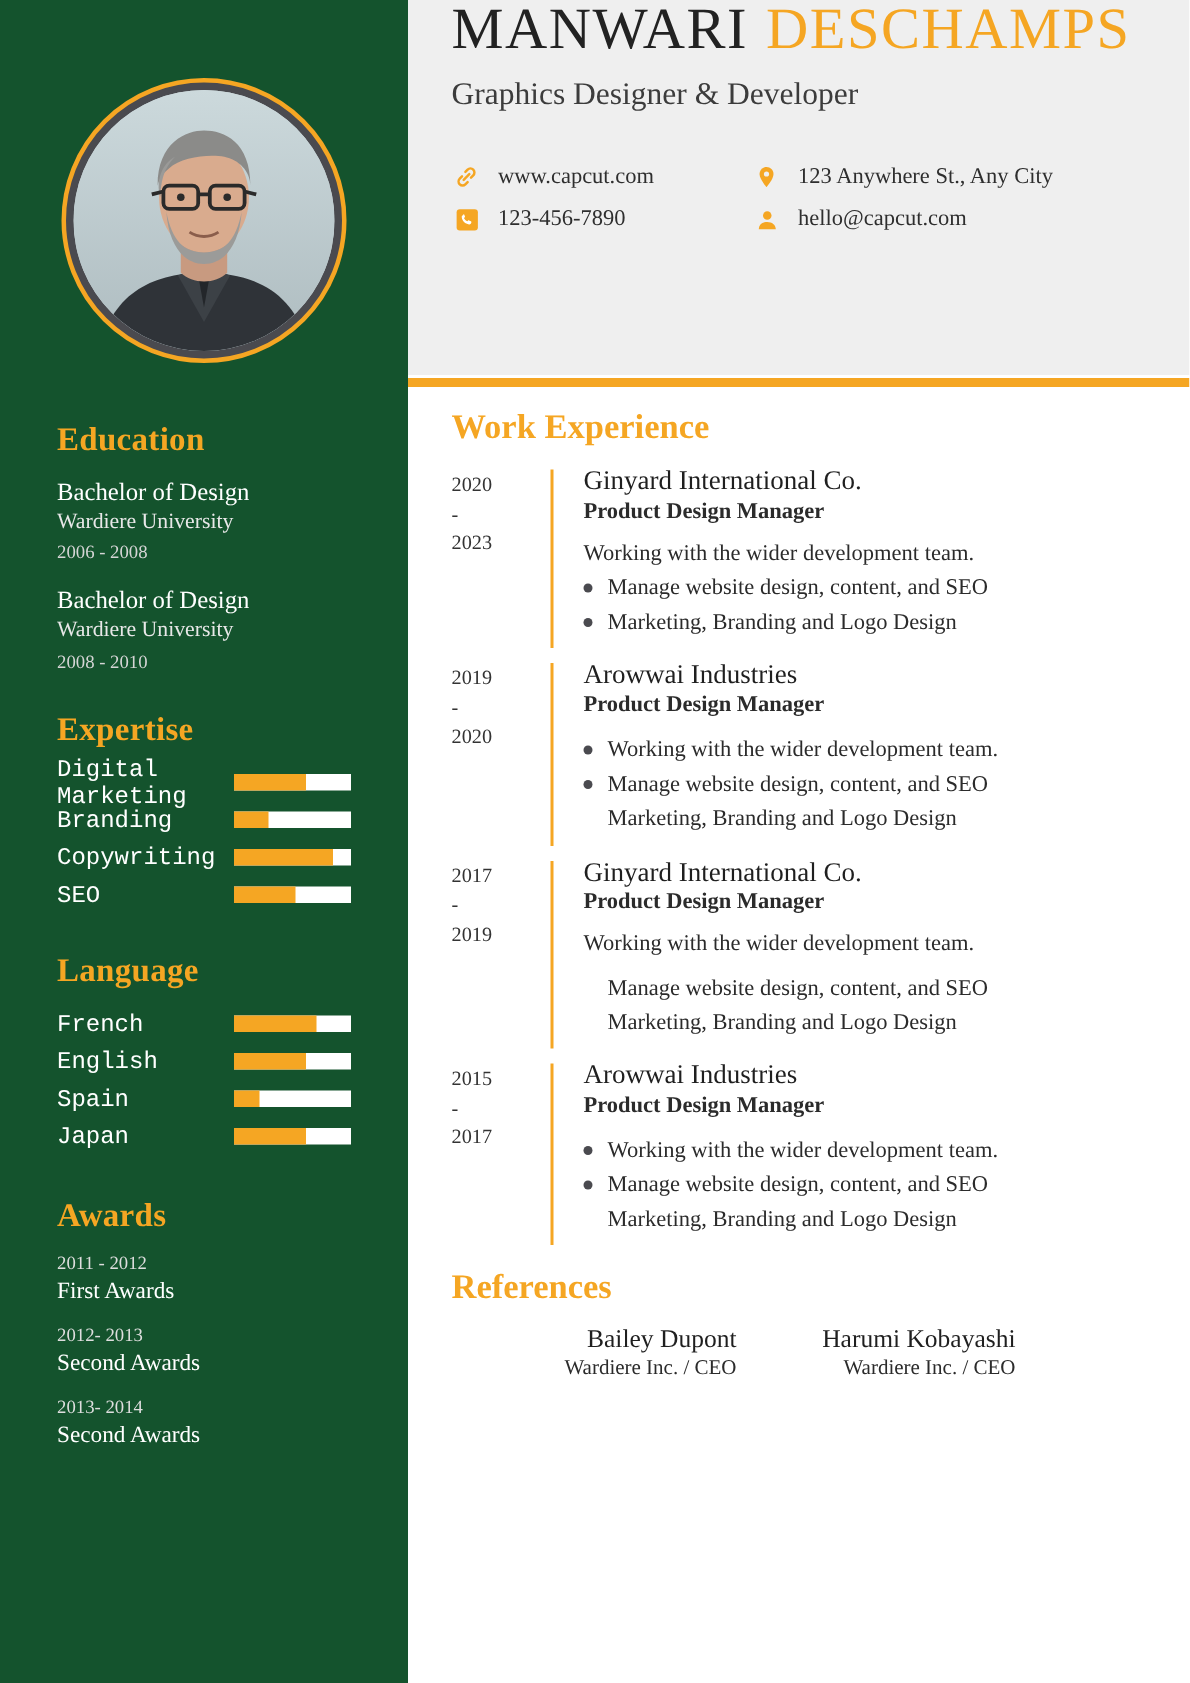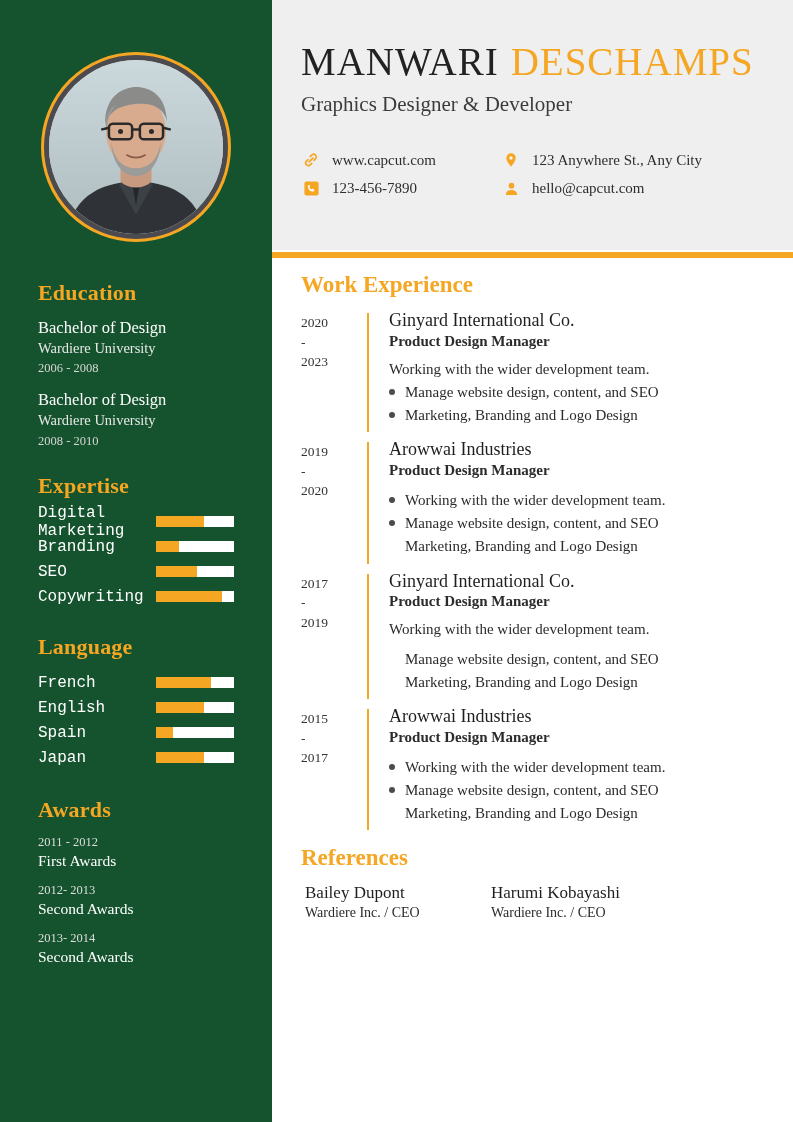--- a/index.html
+++ b/index.html
@@ -119,21 +119,20 @@
     position: relative;
   }
   .header {
     background: #efefef;
     height: 250px;
     padding: 0 0 0 29px;
     box-sizing: border-box;
     position: relative;
   }
   .name {
-    padding-top: 42px;
     font-size: 39px;
     letter-spacing: 1px;
     line-height: 1;
   }
   .name .first { color: #222222; }
   .name .last { color: #f5a623; margin-left: 12px; }
   .role {
     font-size: 21px;
     color: #3c3c3c;
     margin-top: 11px;
@@ -246,20 +245,21 @@
   }
 
   .refs {
     display: flex;
     margin-top: 8px;
     padding-left: 4px;
   }
   .ref {
     width: 186px;
     flex: 0 0 186px;
+    text-align: right;
   }
   .ref-name {
     font-size: 17px;
     color: #1f1f1f;
   }
   .ref-role {
     font-size: 14px;
     color: #2b2b2b;
     margin-top: 2px;
   }
@@ -335,29 +335,29 @@
             <i style="width: 62%;"></i>
           </span>
       </div>
       <div class="skill-row">
         <span class="skill-label">Branding</span>
         <span class="bar">
             <i style="width: 30%;"></i>
           </span>
       </div>
       <div class="skill-row">
+        <span class="skill-label">Copywriting</span>
+        <span class="bar">
+            <i style="width: 85%;"></i>
+          </span>
+      </div>
+      <div class="skill-row">
         <span class="skill-label">SEO</span>
         <span class="bar">
             <i style="width: 52%;"></i>
-          </span>
-      </div>
-      <div class="skill-row">
-        <span class="skill-label">Copywriting</span>
-        <span class="bar">
-            <i style="width: 85%;"></i>
           </span>
       </div>
     </section>
 
     <section class="side-section" style="margin-top:26px;">
       <h2 class="side-h">Language</h2>
 
       <div class="skill-row">
         <span class="skill-label">French</span>
         <span class="bar">

